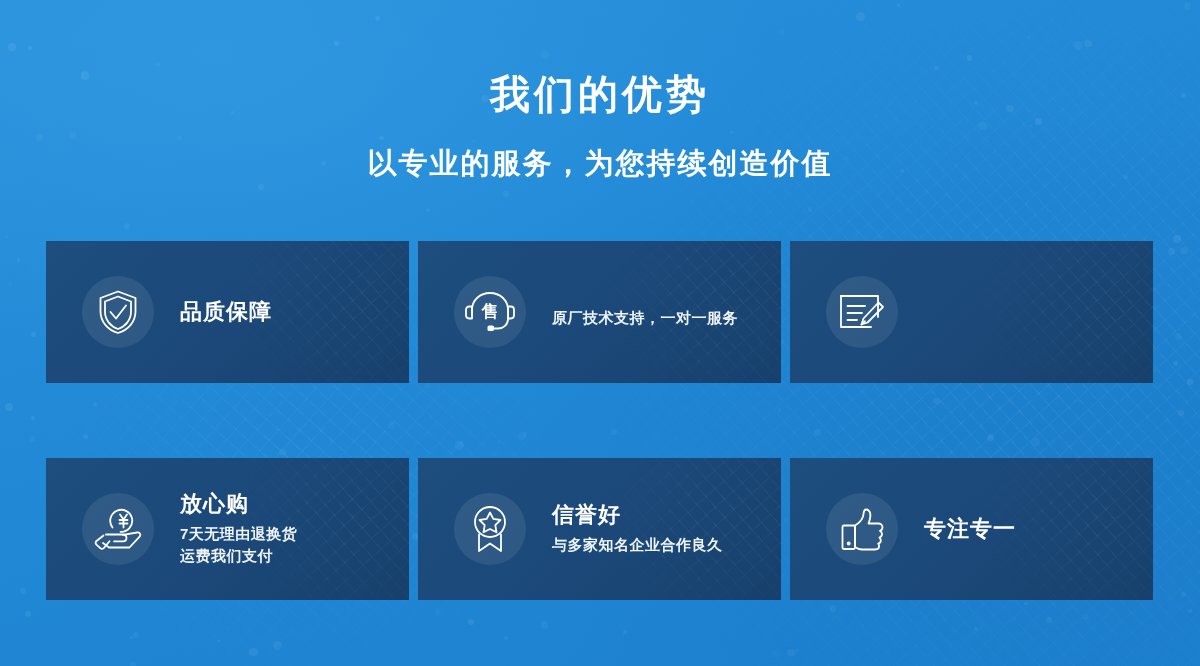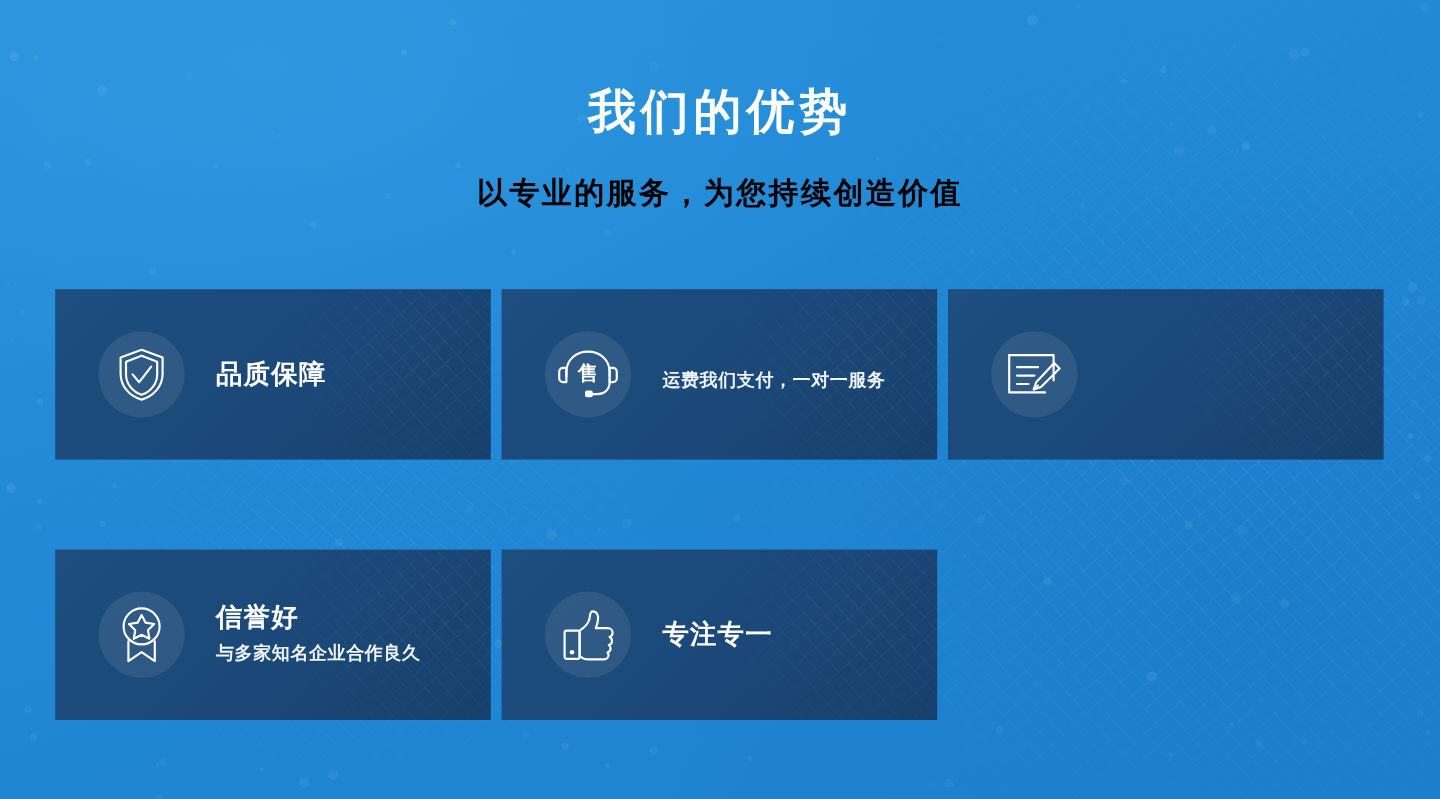--- a/index.html
+++ b/index.html
@@ -45,21 +45,21 @@
   }
 
   
   .header{ position:absolute; left:0; right:0; top:72px; text-align:center; }
   .title{
     font-size:40px; font-weight:bold; color:#ffffff;
     letter-spacing:4px; line-height:1.1;
   }
   .subtitle{
     margin-top:28px;
-    font-size:25px; font-weight:bold; color:#000000;
+    font-size:29px; font-weight:bold; color:#ffffff;
     letter-spacing:2px;
   }
 
   
   .grid{
     position:absolute; left:46px; top:241px;
     width:1109px;
     display:grid;
     grid-template-columns:repeat(3, 363px);
     grid-template-rows:142px 142px;
@@ -294,21 +294,21 @@
           <path d="M8 24 V20 C8 10 16 3 26 3 C36 3 44 10 44 20 V24"></path>
           <path d="M8 16.5 H5.2 C3.4 16.5 2 17.9 2 19.7 V25.3 C2 27.1 3.4 28.5 5.2 28.5 H8 Z"></path>
           <path d="M44 16.5 H46.8 C48.6 16.5 50 17.9 50 19.7 V25.3 C50 27.1 48.6 28.5 46.8 28.5 H44 Z"></path>
           <path d="M44 26 V29 C44 34.5 39.5 38.5 34 38.5 H29.5"></path>
           <rect x="23.5" y="35.5" width="6.5" height="5.5" rx="1.6" fill="#ffffff" stroke="none"></rect>
           <text x="26" y="27" font-family="'Liberation Sans',sans-serif" font-size="17" font-weight="bold" fill="#ffffff" stroke="none" text-anchor="middle">售</text>
         </svg>
       </div>
       <div class="card-text">
         <div class="card-desc">
-          <span>运费我们支付，一对一服务</span>
+          <span>原厂技术支持，一对一服务</span>
         </div>
       </div>
     </div>
   </div>
 
   <div class="card">
     <div class="card-inner">
       <div class="icon-wrap">
         <svg width="48" height="42" viewBox="0 0 48 42" fill="none" stroke="#ffffff" stroke-width="1.8" stroke-linecap="round" stroke-linejoin="round">
           <path d="M3 5 H40 V26"></path>
@@ -316,20 +316,43 @@
           <path d="M9.5 15 H27"></path>
           <path d="M9.5 22 H24"></path>
           <path d="M9.5 29 H19"></path>
           <path d="M40.5 11.5 L45 16 L29.5 31.5 L23.5 33.5 L25.5 27.5 Z"></path>
           <path d="M23.5 33.5 L27 30.2"></path>
         </svg>
       </div>
     </div>
   </div>
 
+  <div class="card row2">
+    <div class="card-inner">
+      <div class="icon-wrap">
+        <svg width="50" height="44" viewBox="0 0 50 44" fill="none" stroke="#ffffff" stroke-width="1.8" stroke-linecap="round" stroke-linejoin="round">
+          <path d="M19.5 20.5 A11 11 0 1 1 27.5 24.8"></path>
+          <path d="M27 7.5 L30.5 12.5 L34 7.5"></path>
+          <path d="M26.5 13 H34.5"></path>
+          <path d="M26.5 16.5 H34.5"></path>
+          <path d="M30.5 12.5 V20.5"></path>
+          <path d="M13 27.5 H30 C32 27.5 33.5 29 33.5 31 C33.5 33 32 34.3 30 34.3 H21"></path>
+          <path d="M30 27.8 L44 25.5 C46.5 25.1 48.3 27.4 46.8 29.4 L36.5 40.5 H16 L10 36"></path>
+          <path d="M10.5 28.5 L3.5 34 C2.3 35 2.3 36.6 3.4 37.6 L7.3 41.2 C8.4 42.2 10 42.1 10.9 41 L16.5 34.2"></path>
+        </svg>
+      </div>
+      <div class="card-text">
+        <div class="card-title">放心购</div>
+        <div class="card-desc">
+          <span class="l2">7天无理由退换货</span>
+          <span class="l2">运费我们支付</span>
+        </div>
+      </div>
+    </div>
+  </div>
 
   <div class="card row2">
     <div class="card-inner">
       <div class="icon-wrap">
         <svg width="44" height="48" viewBox="0 0 44 48" fill="none" stroke="#ffffff" stroke-width="1.8" stroke-linecap="round" stroke-linejoin="round">
           <circle cx="22" cy="17" r="15"></circle>
           <path d="M22 7.5 L25.3 13.9 L32.5 15 L27.3 20.2 L28.5 27.3 L22 24 L15.5 27.3 L16.7 20.2 L11.5 15 L18.7 13.9 Z"></path>
           <path d="M11 29.5 V46 L22 38.5 L33 46 V29.5"></path>
         </svg>
       </div>

